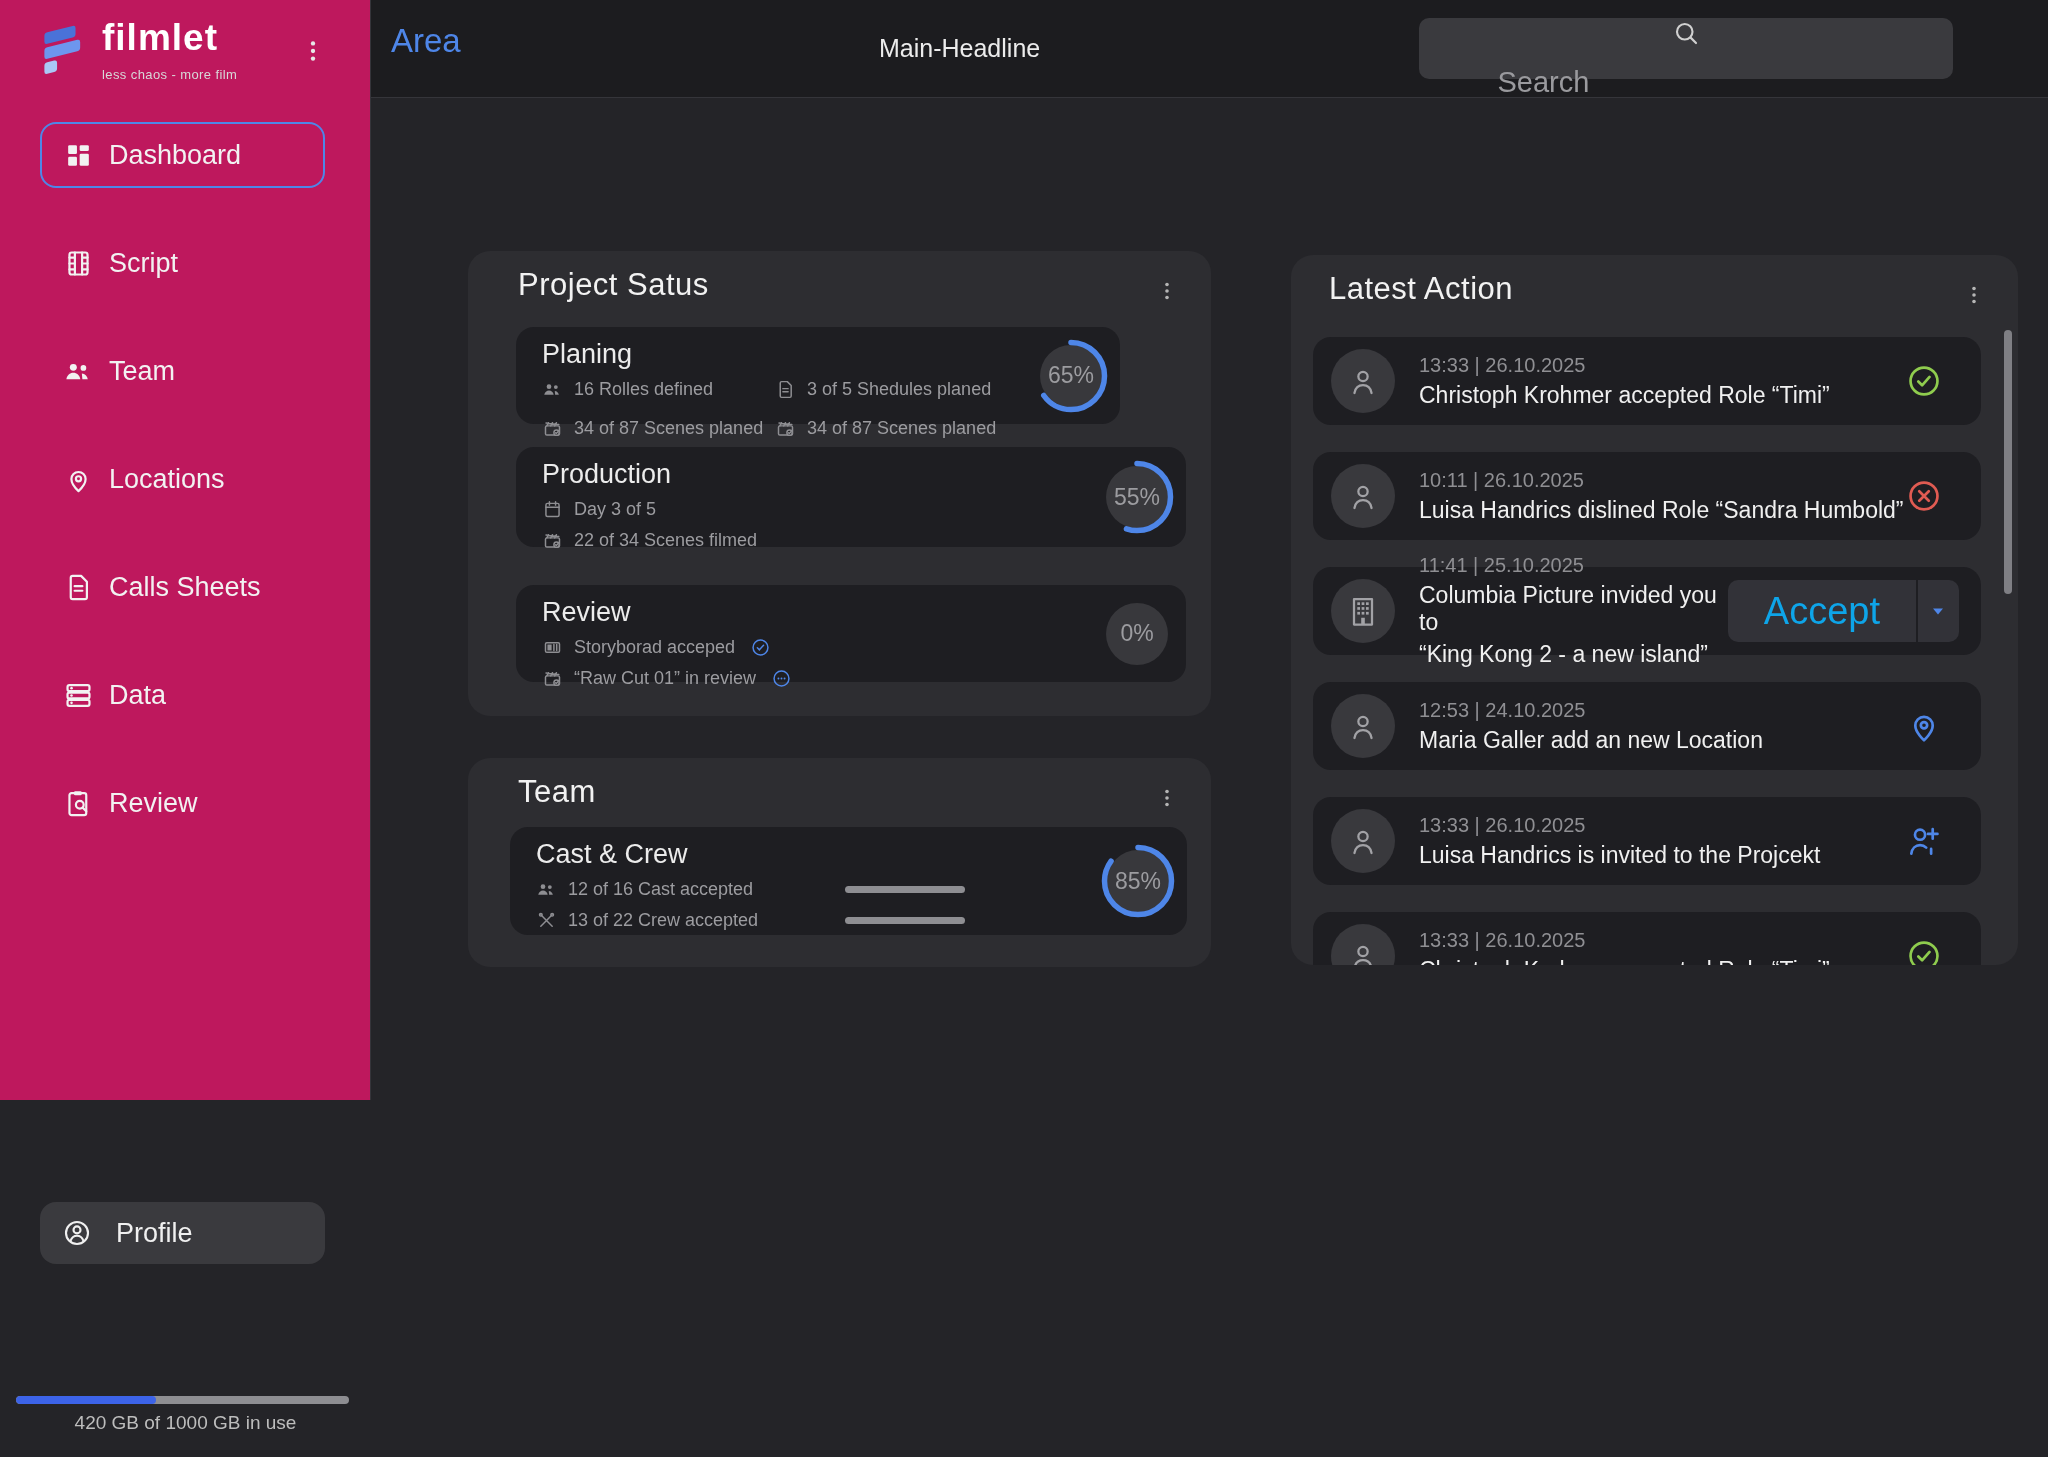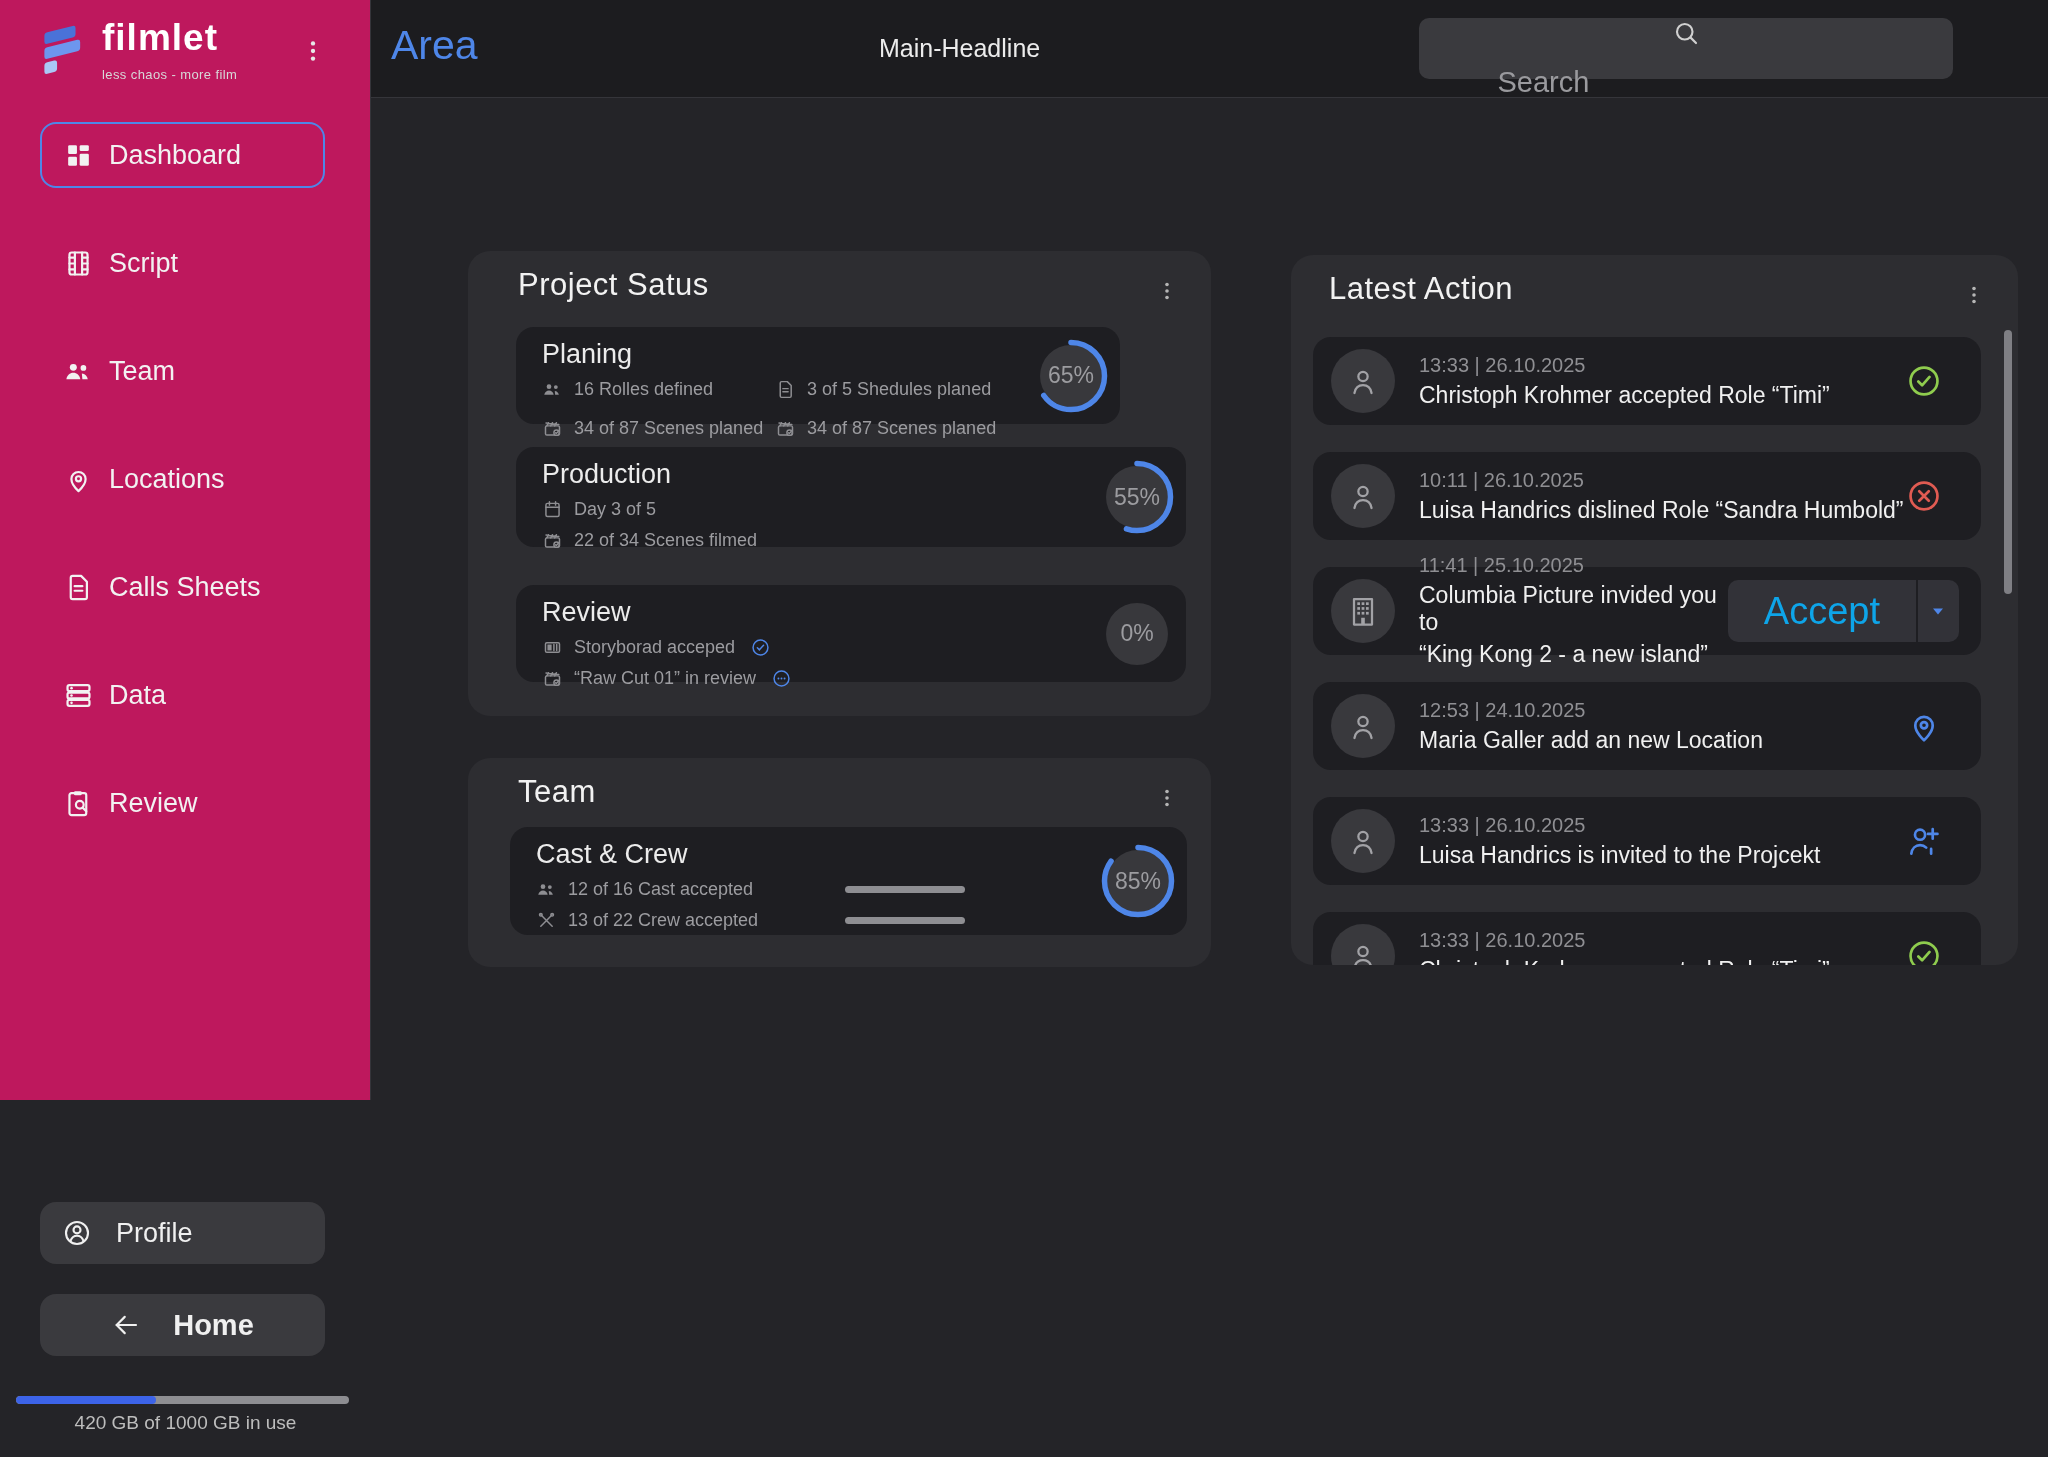--- a/index.html
+++ b/index.html
@@ -29,21 +29,21 @@
   .home-btn { top:1294px; justify-content:center; gap:32px; font-size:29px; font-weight:700; }
   .home-btn .ic { width:30px; height:30px; }
   .storage-track { position:absolute; left:16px; top:1396px; width:333px; height:8px;
     border-radius:4px; background:#8e8e92; overflow:hidden; }
   .storage-fill { height:100%; border-radius:4px; background:#3c63e8; }
   .storage-text { position:absolute; left:0; top:1412px; width:371px; text-align:center;
     font-size:19px; color:#bdbdbd; }
   
   #topbar { position:absolute; left:371px; top:0; width:1677px; height:98px;
     background:#1c1c1f; border-bottom:1px solid #35353a; }
-  .area { position:absolute; left:20px; top:22px; font-size:41px; font-weight:500; color:#4e86e8; }
+  .area { position:absolute; left:20px; top:22px; font-size:33px; font-weight:500; color:#4e86e8; }
   .headline { position:absolute; left:508px; top:34px; font-size:25px; color:#ececec; }
   .search { position:absolute; left:1048px; top:18px; width:534px; height:61px;
     background:#3a3a3e; border-radius:10px; display:flex; align-items:center; padding:0 20px; gap:18px;flex-direction:column; }
   .search .ic { width:30px; height:30px; color:#d0d0d0; flex:none; }
   .search input { flex:1; background:transparent; border:none; outline:none;
     color:#e8e8e8; font-size:29px; font-family:inherit; }
   .search input::placeholder { color:#9a9a9e; }
   .hamburger { position:absolute; left:1615px; top:32px; width:38px; height:32px; color:#f0f0f0; cursor:pointer; }
   
   .card { position:absolute; background:#2d2d31; border-radius:22px; }
@@ -211,29 +211,20 @@
       <span class="ic">
         <svg viewBox="0 0 24 24">
             <circle cx="12" cy="12" r="8.8"></circle>
             <circle cx="12" cy="9.5" r="2.8"></circle>
         <path d="M6.8 18.3c1-2.7 2.9-4.1 5.2-4.1s4.2 1.4 5.2 4.1"></path>
           </svg>
       </span>
       <span>Profile</span>
     </div>
 
-    <div class="home-btn">
-      <span class="ic">
-        <svg viewBox="0 0 24 24" stroke-width="2.2">
-            <path d="M20 12H4.5"></path>
-            <path d="M11 5.5L4.5 12l6.5 6.5"></path>
-          </svg>
-      </span>
-      <span>Home</span>
-    </div>
 
     <div class="storage-track">
       <div class="storage-fill" id="storage-fill" style="width: 42%;"></div>
     </div>
     <div class="storage-text">420 GB  of  1000 GB  in use</div>
   </aside>
 
   <header id="topbar">
     <div class="area">Area</div>
     <div class="headline">Main-Headline</div>

